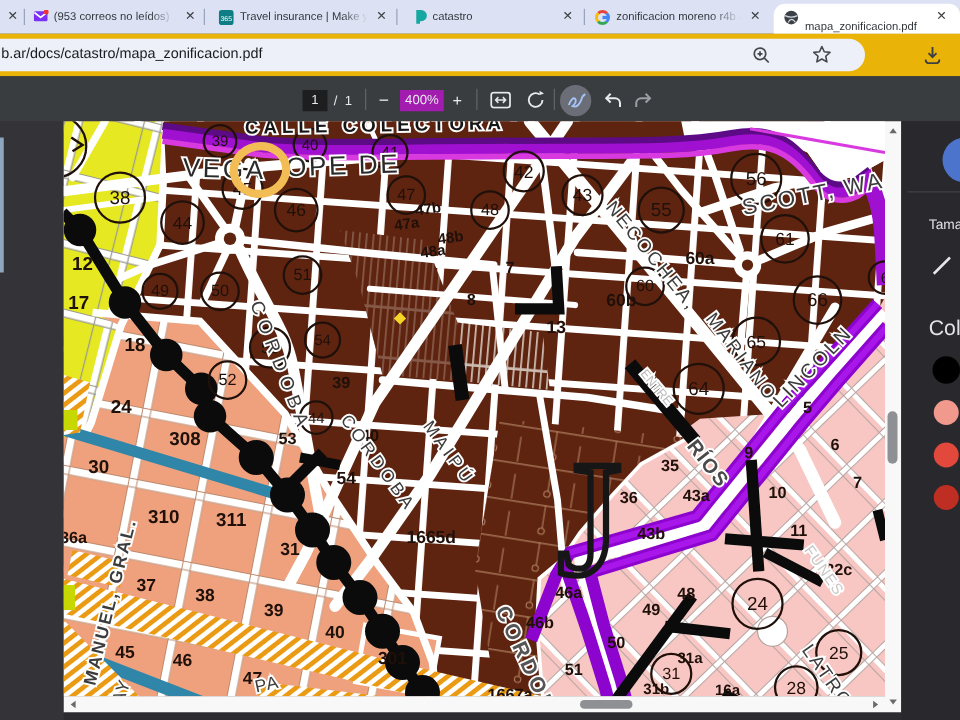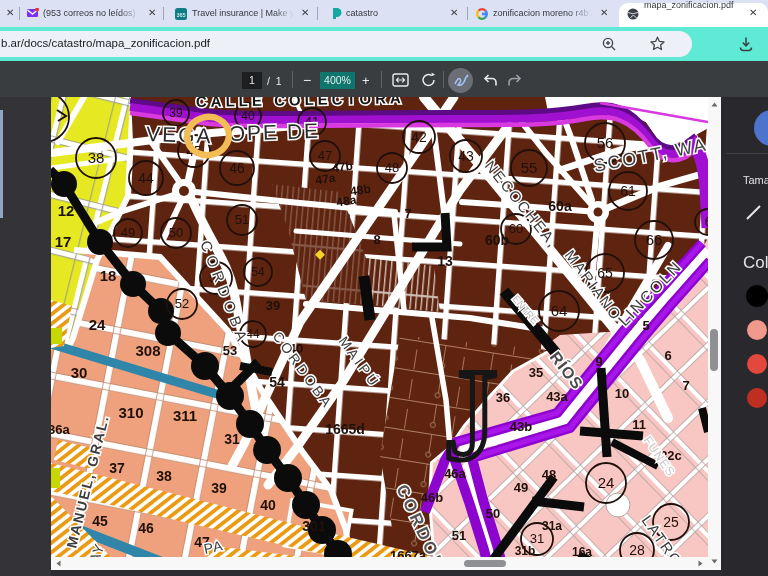--- a/index.html
+++ b/index.html
@@ -38,46 +38,46 @@
       <circle cx="6" cy="6" r="4.8" fill="none" stroke="#4285F4" stroke-width="2.4" stroke-dasharray="7.5 22.7" transform="rotate(-45 6 6)"></circle>
       <path d="M6 6 h5" stroke="#4285F4" stroke-width="2.6"></path>
     </svg>
   <div class="tabtxt abs" style="left:493px;top:8px;width:100px;overflow:hidden;-webkit-mask-image:linear-gradient(90deg,#000 75%,transparent)">zonificacion moreno r4b a</div>
   <div class="x" style="left:600px">✕</div>
   <div class="abs" style="left:619px;top:3px;width:149px;height:24px;background:#fff;border-radius:9px 9px 0 0"></div>
   <svg class="abs" style="left:627px;top:8px" width="12" height="12">
       <circle cx="6" cy="6" r="5.5" fill="#3b3f46"></circle>
       <path d="M1 4.5 Q6 7 11 4.5 M3.5 10 Q6 5 9.5 10" stroke="#cfd4da" stroke-width="1" fill="none"></path>
     </svg>
-  <div class="tabtxt abs" style="left:644px;top:0">mapa_zonificacion.pdf</div>
+  <div class="tabtxt abs" style="left:644px;top:16px">mapa_zonificacion.pdf</div>
   <div class="x" style="left:749px">✕</div>
 </div>
 
-<div class="abs" style="left:0;top:27px;width:768px;height:34px;background:#5eead4">
+<div class="abs" style="left:0;top:27px;width:768px;height:34px;background:#eab308">
   <div class="abs" style="left:-20px;top:4px;width:712px;height:26px;background:#edf0f9;border-radius:13px"></div>
   <div class="abs" style="left:1px;top:10px;font-size:11.5px;color:#191b1e">b.ar/docs/catastro/mapa_zonificacion.pdf</div>
   <svg class="abs" style="left:602px;top:10px" width="15" height="15">
       <circle cx="6" cy="6" r="4.6" fill="none" stroke="#45494e" stroke-width="1.4"></circle>
       <path d="M9.5 9.5 L13 13 M4 6 h4 M6 4 v4" stroke="#45494e" stroke-width="1.4" fill="none"></path>
     </svg>
   <svg class="abs" style="left:650px;top:9px" width="15" height="15">
       <path d="M7.5 1.2 L9.4 5.4 L14 5.9 L10.6 9 L11.5 13.5 L7.5 11.2 L3.5 13.5 L4.4 9 L1 5.9 L5.6 5.4 Z" fill="none" stroke="#45494e" stroke-width="1.3" stroke-linejoin="round"></path>
     </svg>
   <svg class="abs" style="left:738px;top:9px" width="16" height="16">
       <path d="M8 1.5 v8 M4.8 6.5 L8 9.8 L11.2 6.5" stroke="#3c4043" stroke-width="1.5" fill="none"></path>
       <path d="M2.5 11.5 q0 3 3 3 h5 q3 0 3-3" stroke="#3c4043" stroke-width="1.5" fill="none"></path>
     </svg>
 </div>
 
 <div class="abs" style="left:0;top:61px;width:768px;height:36px;background:#3a3d40;color:#e8eaed">
   <div class="abs" style="left:242px;top:11px;width:20px;height:17px;background:#1c1e20;font-size:10.5px;text-align:center;line-height:17px">1</div>
   <div class="abs" style="left:267px;top:14px;font-size:10.5px">/&nbsp;&nbsp;1</div>
   <div class="abs" style="left:292px;top:10px;width:1px;height:17px;background:#5f6368"></div>
   <div class="abs" style="left:303px;top:11px;font-size:14px">−</div>
-  <div class="abs" style="left:320px;top:11px;width:35px;height:17px;background:#0f766e;font-size:10.5px;text-align:center;line-height:17px">400%</div>
+  <div class="abs" style="left:320px;top:11px;width:35px;height:17px;background:#a21caf;font-size:10.5px;text-align:center;line-height:17px">400%</div>
   <div class="abs" style="left:362px;top:12px;font-size:13px">+</div>
   <div class="abs" style="left:381px;top:10px;width:1px;height:17px;background:#5f6368"></div>
   <svg class="abs" style="left:392px;top:12px" width="17" height="14">
       <rect x="1" y="1" width="15" height="12" rx="2" fill="none" stroke="#e8eaed" stroke-width="1.4"></rect>
       <path d="M5 7 h7 M6.7 4.7 L4.5 7 L6.7 9.3 M10.3 4.7 L12.5 7 L10.3 9.3" stroke="#e8eaed" stroke-width="1.2" fill="none"></path>
     </svg>
   <svg class="abs" style="left:421px;top:11px" width="16" height="16">
       <path d="M13 8 a5.5 5.5 0 1 1 -2.2-4.4" fill="none" stroke="#e8eaed" stroke-width="1.5"></path>
       <path d="M10.5 0.5 L11 4 L14.2 2.8 Z" fill="#e8eaed"></path>
     </svg>

